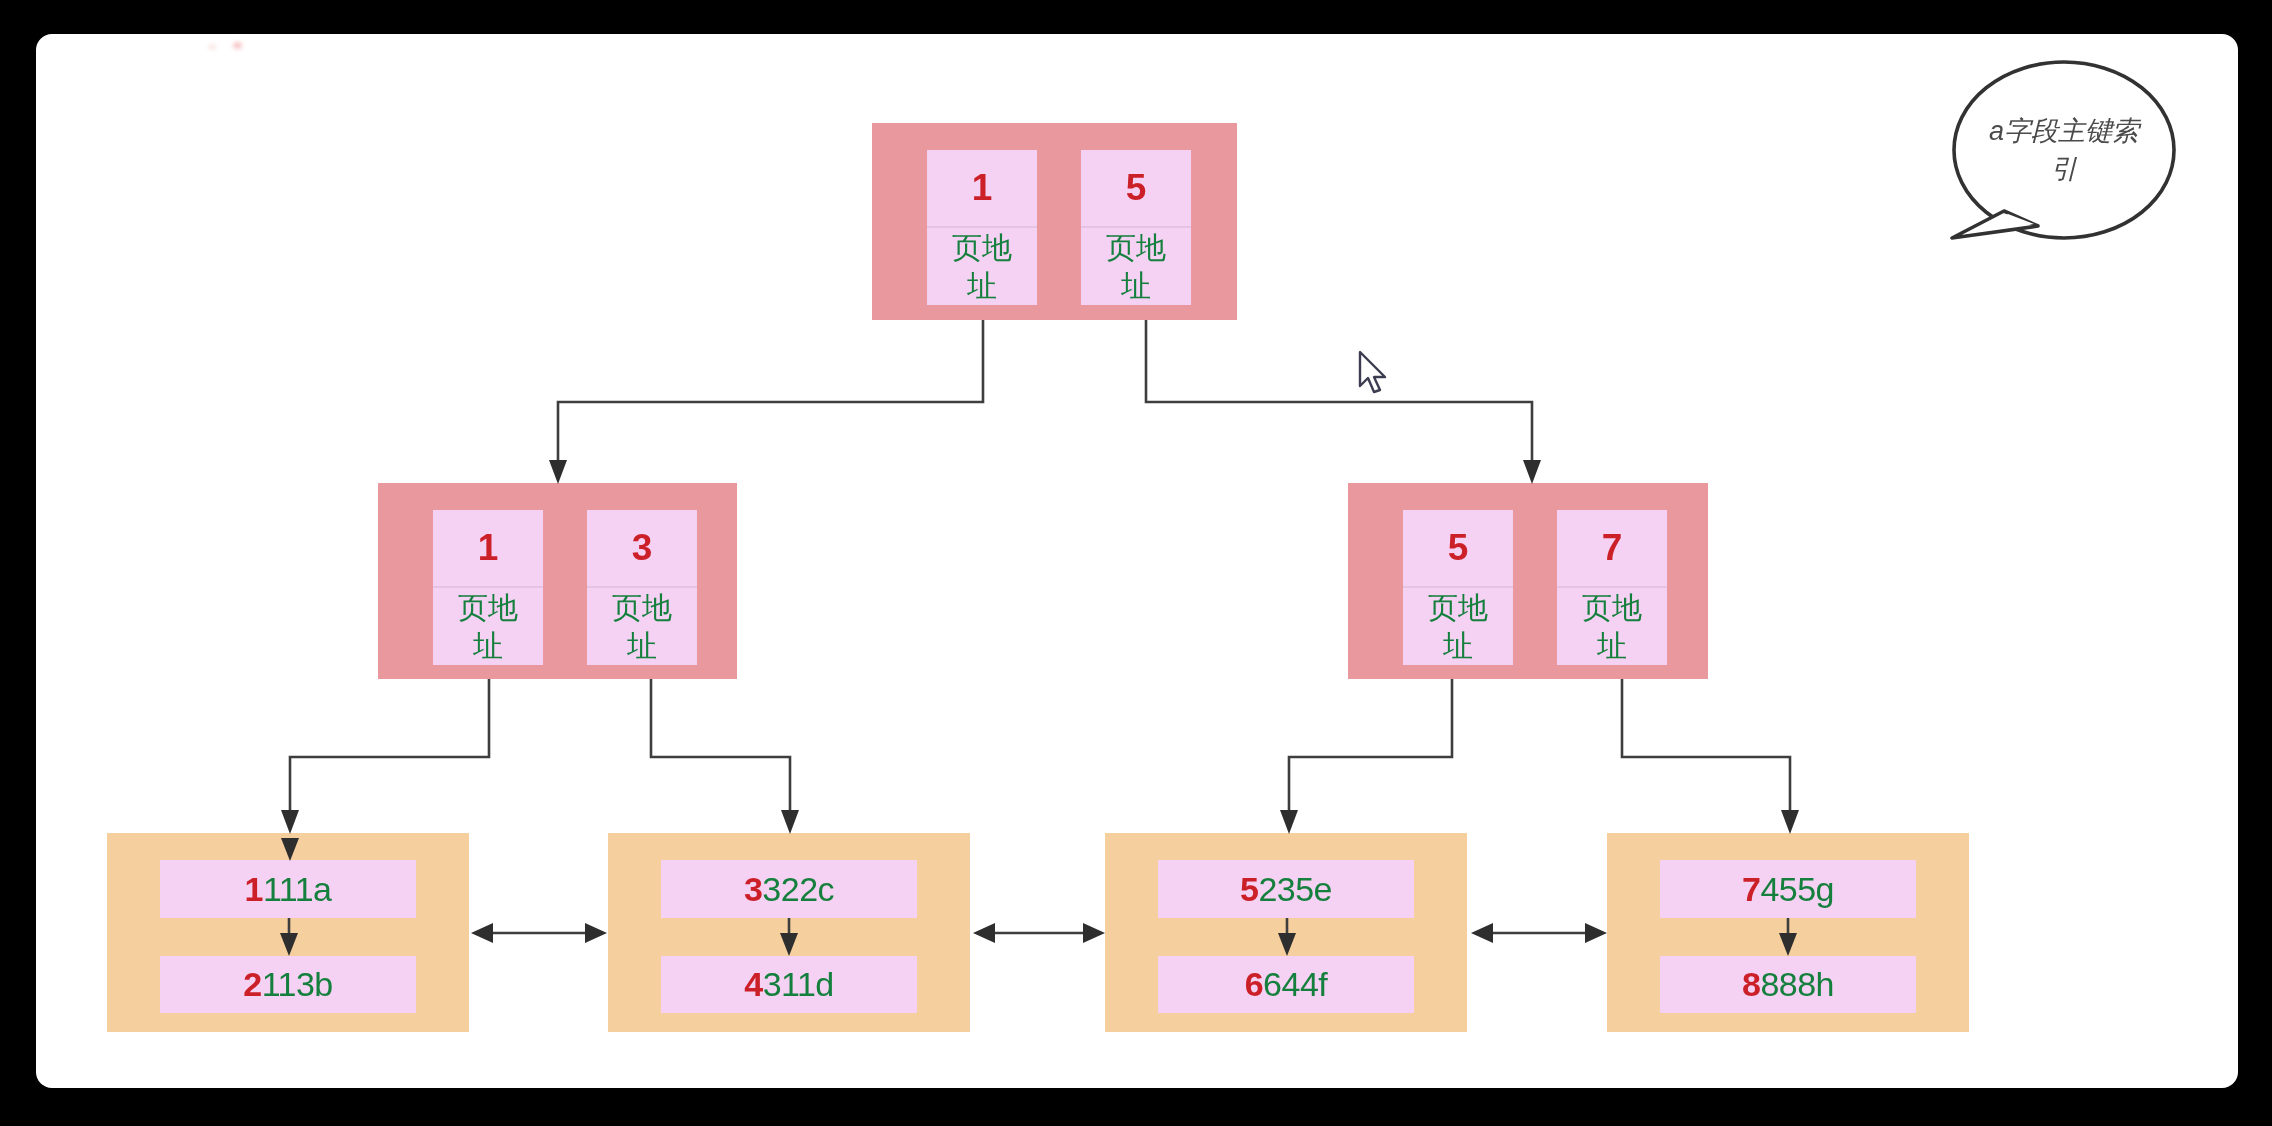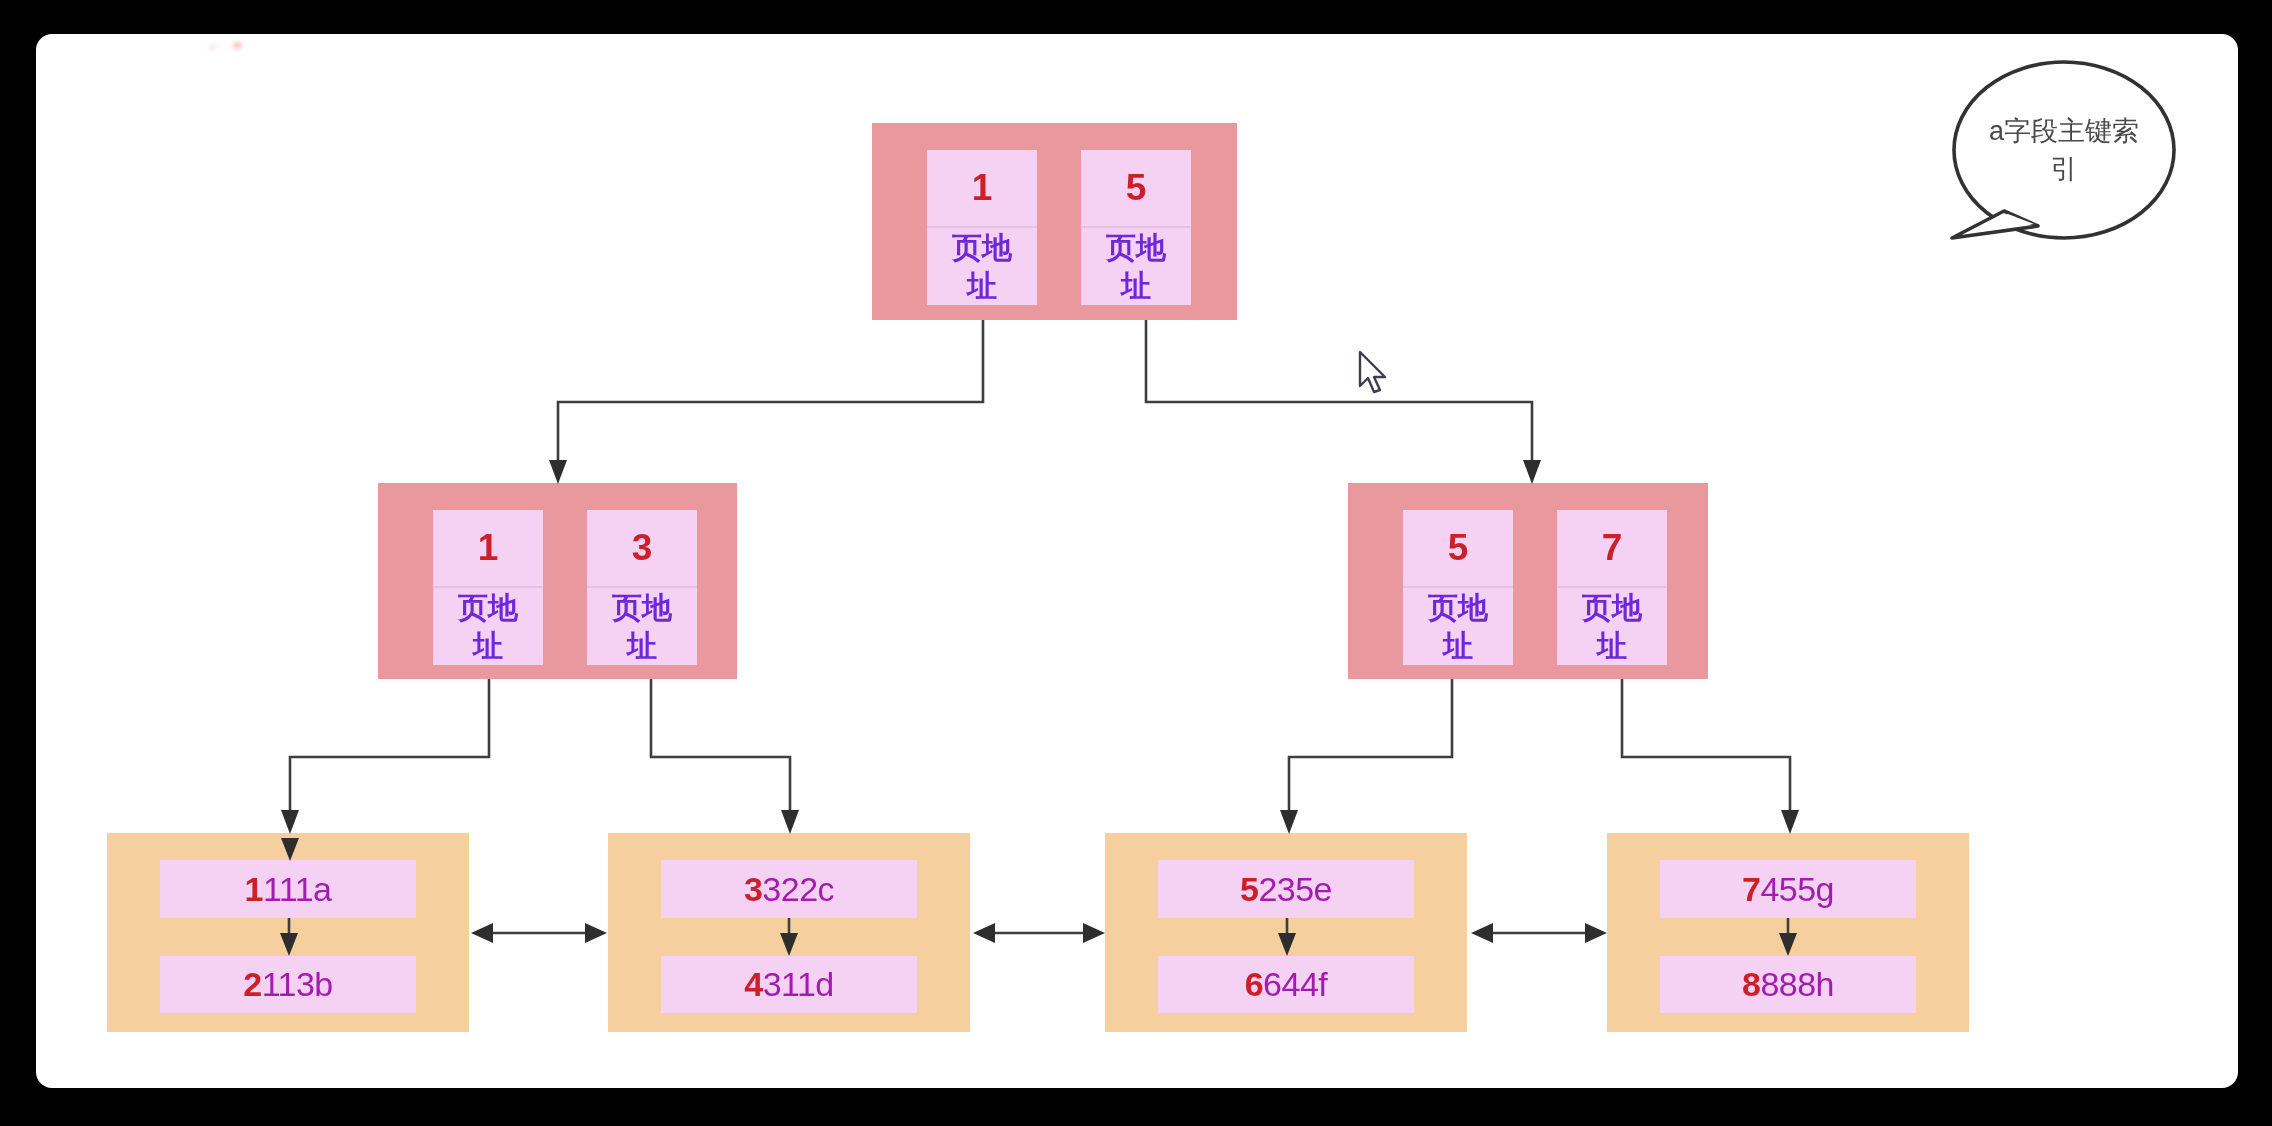--- a/index.html
+++ b/index.html
@@ -6,36 +6,36 @@
   body{width:2272px;height:1126px;overflow:hidden;font-family:"Liberation Sans","DejaVu Sans",sans-serif;}
   .stage{position:relative;width:2272px;height:1126px;background:#000;}
   .canvas{position:absolute;left:36px;top:34px;width:2202px;height:1054px;background:#ffffff;border-radius:16px;}
 
   
   .node{position:absolute;background:#e9999e;}
   .cell{position:absolute;top:27px;width:110px;height:155px;background:#f5d1f3;display:flex;flex-direction:column;align-items:center;}
   .cell .num{width:100%;height:78px;display:flex;align-items:center;justify-content:center;
              font-size:37px;font-weight:bold;color:#cc2029;border-bottom:2px solid #e5c3e2;box-sizing:border-box;}
   .cell .lbl{flex:1;display:flex;align-items:center;justify-content:center;width:72px;text-align:center;
-             font-size:30px;line-height:1.25;color:#6d28d9;font-weight:bold;}
+             font-size:30px;line-height:1.25;color:#15803d;}
 
   
   .leaf{position:absolute;background:#f6cf9e;width:362px;height:199px;}
   .row{position:absolute;left:53px;width:256px;height:58px;background:#f5d1f3;
        display:flex;align-items:center;justify-content:center;font-size:34px;letter-spacing:-0.5px;}
   .row .k{color:#cc2029;font-weight:bold;}
-  .row .r{color:#a21caf;}
+  .row .r{color:#15803d;}
   .row.r1{top:27px;}
   .row.r2{top:123px;height:57px;}
 
   
   .bubble-text{position:absolute;left:1962px;top:96px;width:204px;height:110px;
                display:flex;align-items:center;justify-content:center;text-align:center;
                font-size:27px;line-height:1.4;color:#4a4a4a;}
-  .bubble-text span{display:inline-block;width:170px;}
+  .bubble-text span{display:inline-block;width:170px;font-style:italic;}
 
   .dot{position:absolute;border-radius:50%;filter:blur(2px);}
   svg.overlay{position:absolute;left:0;top:0;pointer-events:none;}
 </style>
 </head>
 <body>
 
 <div class="stage">
   <div class="canvas"></div>
 

